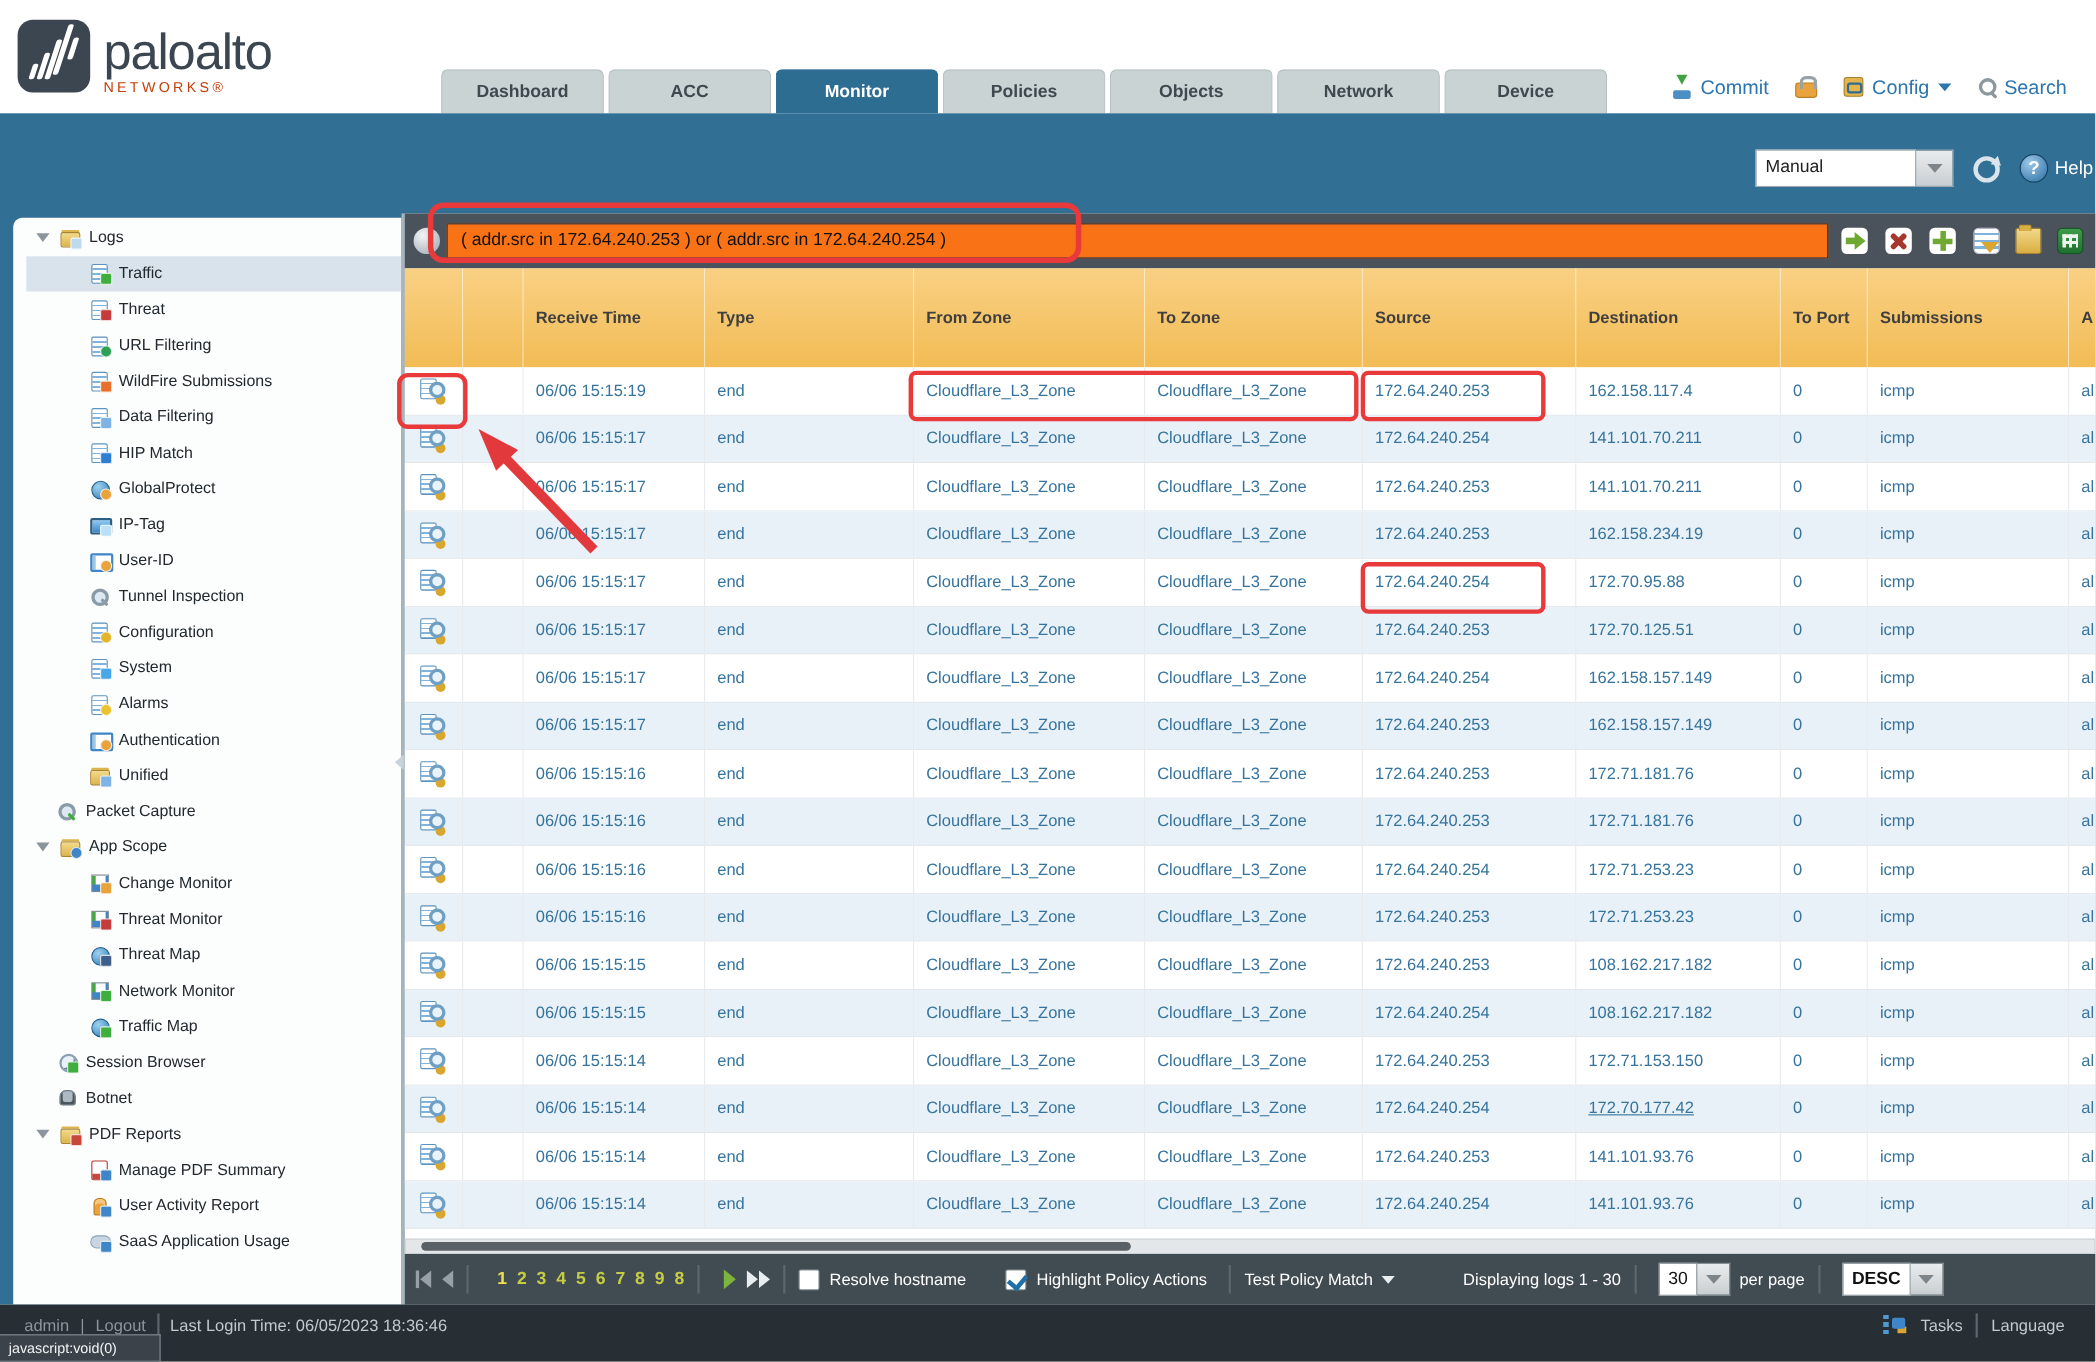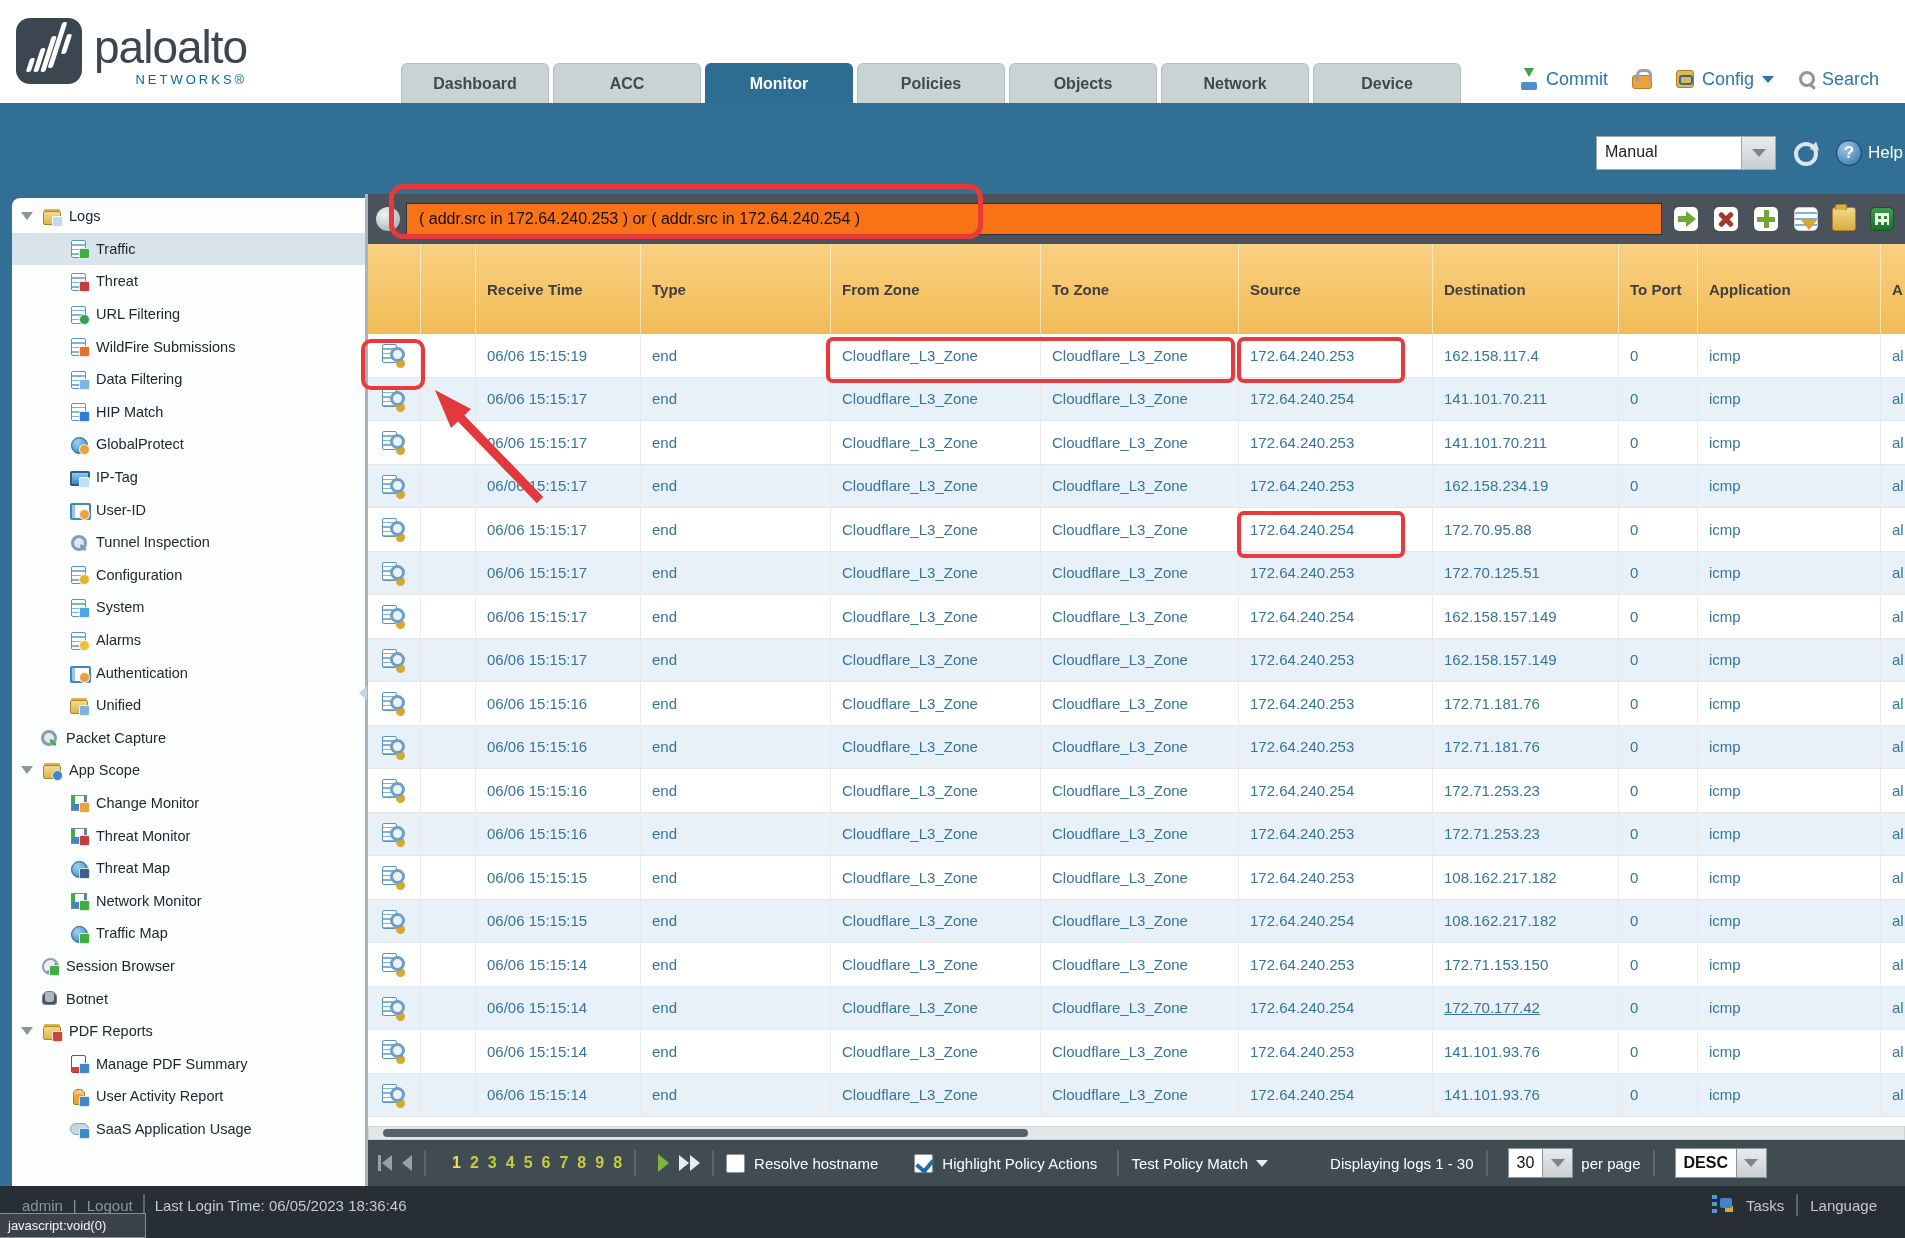--- a/index.html
+++ b/index.html
@@ -12,21 +12,21 @@
   .brand { position:absolute; top:18px; left:16px; display:flex; align-items:flex-start; }
   .brand-mark { width:66px; height:66px; background:#3C4650; border-radius:14px; position:relative; }
   .brand-mark i { position:absolute; bottom:12px; background:#fff; width:5px; border-radius:2px; transform:skewX(-18deg); }
   .brand-mark i:nth-child(1){ left:12px; height:14px; }
   .brand-mark i:nth-child(2){ left:21px; height:24px; }
   .brand-mark i:nth-child(3){ left:30px; height:36px; }
   .brand-mark i:nth-child(4){ left:39px; height:46px; bottom:16px; }
   .brand-mark i:nth-child(5){ left:48px; height:20px; bottom:30px; }
   .brand-text { margin-left:12px; }
   .brand-text .bt1 { font-size:46px; color:#3C4650; letter-spacing:-1px; line-height:58px; }
-  .brand-text .bt2 { font-size:13px; color:#0369a1; letter-spacing:3px; text-align:right; margin-top:-4px; }
+  .brand-text .bt2 { font-size:13px; color:#c2410c; letter-spacing:3px; margin-top:-4px; }
 
   .tabs { position:absolute; left:401px; top:63px; display:flex; gap:4px; }
   .tab { width:148px; height:40px; background:#C9D3D4; border:1px solid #B4BFC0; border-bottom:none;
     border-radius:6px 6px 0 0; color:#3E4950; font-size:16px; font-weight:bold;
     display:flex; align-items:center; justify-content:center; cursor:pointer; }
   .tab.active { background:#2E6D92; border-color:#2E6D92; color:#fff; }
 
   .top-actions { position:absolute; right:26px; top:68px; display:flex; align-items:center; gap:24px;
     color:#2B76AE; font-size:18px; }
   .ta-item { display:flex; align-items:center; gap:6px; cursor:pointer; }
@@ -54,21 +54,21 @@
   .tri-dn { width:0; height:0; border-left:7px solid transparent; border-right:7px solid transparent; border-top:8px solid #7D858B; }
   .ic-refresh { position:absolute; left:1794px; top:142px; width:24px; height:24px; border:4px solid #D9E4EC; border-radius:50%; cursor:pointer; }
   .ic-refresh::after { content:""; position:absolute; right:-6px; top:-3px; width:0; height:0;
     border-top:5px solid transparent; border-bottom:5px solid transparent; border-left:8px solid #D9E4EC; transform:rotate(40deg); }
   .help { position:absolute; left:1836px; top:140px; display:flex; align-items:center; gap:6px; color:#fff; font-size:17px; cursor:pointer; }
   .ic-help { width:26px; height:26px; border-radius:50%; background:radial-gradient(circle at 35% 30%, #9CC7E8, #2B6FA3);
     border:1px solid #14405F; color:#fff; font-weight:bold; font-size:17px; display:flex; align-items:center; justify-content:center; }
 
   
   .sidebar { position:absolute; left:12px; top:198px; width:353px; height:988px; background:#FCFDFD; border-radius:8px 0 0 0; overflow:hidden; }
-  .tree { position:absolute; top:2px; left:0; width:100%; }
+  .tree { position:absolute; top:2px; left:0; width:100%;padding-left:12px; }
   .tree-item { height:32.6px; display:flex; align-items:center; font-size:14.5px; color:#21292E; cursor:pointer; position:relative; }
   .tree-item.selected { background:#D8E3EB; }
   .tw-exp { width:14px; margin-left:8px; display:flex; justify-content:center; }
   .exp-tri { width:0; height:0; border-left:6px solid transparent; border-right:6px solid transparent; border-top:8px solid #8C959B; }
   .lvl0 .tree-icon { margin-left:9px; }
   .lvl0.noexp .tree-icon { margin-left:28px; }
   .lvl1 .tree-icon { margin-left:58px; }
   .tree-label { margin-left:7px; white-space:nowrap; }
 
   .tree-icon { width:19px; height:17px; position:relative; flex:none; }
@@ -426,21 +426,21 @@
     <div class="grid-head" id="grid-head">
         <div class="hc"></div>
         <div class="hc"></div>
         <div class="hc">Receive Time</div>
         <div class="hc">Type</div>
         <div class="hc">From Zone</div>
         <div class="hc">To Zone</div>
         <div class="hc">Source</div>
         <div class="hc">Destination</div>
         <div class="hc">To Port</div>
-        <div class="hc">Application</div>
+        <div class="hc">Submissions</div>
         <div class="hc">A</div>
       </div>
     <div class="rows" id="rows">
         <div class="lrow">
           <div class="c">
             <span class="log-icon"></span>
           </div>
           <div class="c"></div>
           <div class="c">06/06 15:15:19</div>
           <div class="c">end</div>

